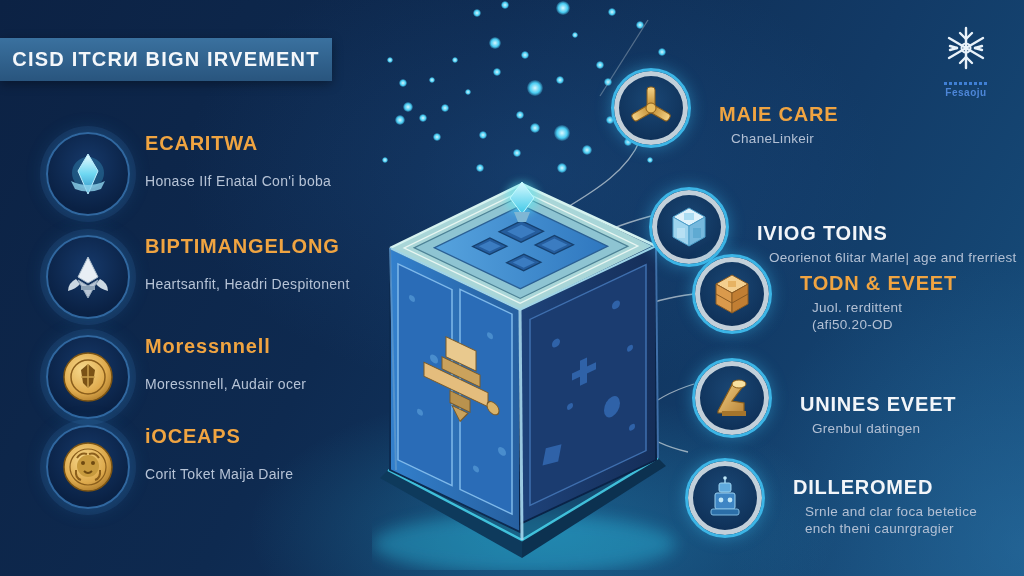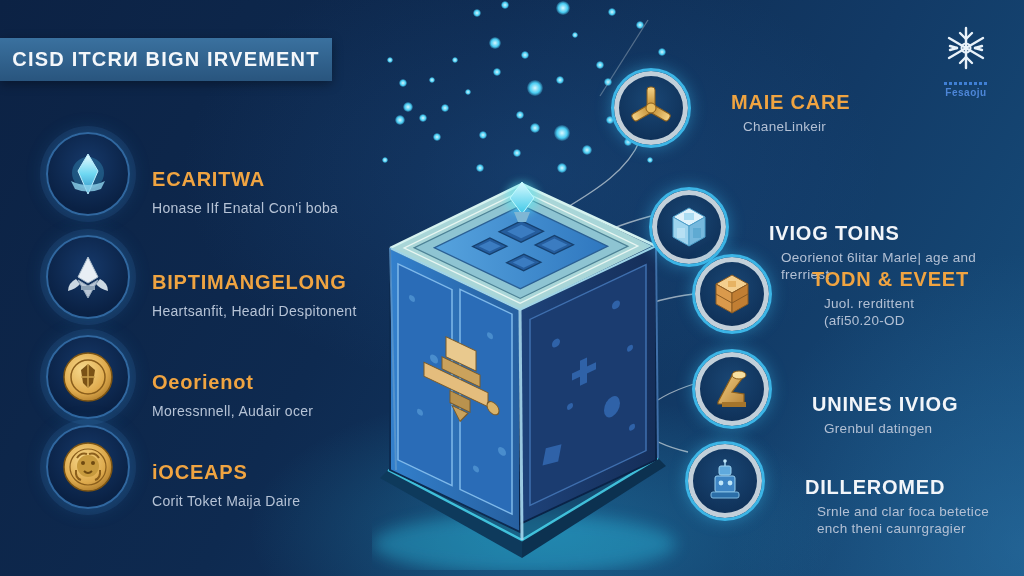--- a/index.html
+++ b/index.html
@@ -20,32 +20,32 @@
     box-shadow:0 3px 10px rgba(0,0,0,.35);
     display:flex;align-items:center;justify-content:center;
   }
   .banner span{color:#f4f7fa;font-size:20px;font-weight:bold;letter-spacing:1.2px;}
   
   .logo{position:absolute;left:928px;top:24px;width:76px;text-align:center;}
   .logo .squiggle{display:block;width:44px;height:3px;margin:4px auto 2px auto;
     background:repeating-linear-gradient(90deg,#3f7fd4 0 3px,transparent 3px 5px);}
   .logo .caption{display:block;color:#4d86d8;font-size:10px;font-weight:bold;letter-spacing:.5px;}
   
-  .l-item{position:absolute;left:46px;display:flex;align-items:flex-end;gap:22px;}
+  .l-item{position:absolute;left:46px;display:flex;align-items:flex-start;gap:15px;}
   .l-icon{
     width:80px;height:80px;border-radius:50%;flex:0 0 auto;
     background:radial-gradient(circle at 50% 38%,#16396a,#0a2144 72%);
     border:2px solid #30679f;
     box-shadow:0 0 0 6px rgba(64,126,188,.14),0 0 20px rgba(40,130,200,.30);
     display:flex;align-items:center;justify-content:center;
   }
   .l-title{font-size:20px;font-weight:bold;color:#f0a441;letter-spacing:.8px;}
-  .l-sub{font-size:14px;color:#b6c3d6;margin-top:9px;letter-spacing:.3px;}
-  
-  .r-item{position:absolute;display:flex;align-items:center;gap:40px;}
+  .l-sub{font-size:14px;color:#b6c3d6;margin-top:18px;letter-spacing:.3px;}
+  
+  .r-item{position:absolute;display:flex;align-items:flex-end;gap:28px;}
   .r-icon{
     width:74px;height:74px;border-radius:50%;flex:0 0 auto;
     background:radial-gradient(circle at 50% 40%,#174succ,#0e2f56 75%);
     background:radial-gradient(circle at 50% 40%,#1a4775,#0e2f56 75%);
     border:3px solid #3cb5e6;
     box-shadow:inset 0 0 0 5px rgba(226,235,240,.85),0 0 16px rgba(60,185,235,.45);
     display:flex;align-items:center;justify-content:center;
   }
   .r-text{padding-top:10px;}
   .r-title{font-size:20px;font-weight:bold;letter-spacing:.8px;}
@@ -183,21 +183,21 @@
               <stop offset="1" stop-color="#9c6a1e"></stop>
             </radialGradient>
           </defs>
         <circle cx="27" cy="27" r="24" fill="url(#au1)" stroke="#7c5413" stroke-width="1.5"></circle>
         <circle cx="27" cy="27" r="17" fill="none" stroke="#8a5e1c" stroke-width="1.5"></circle>
         <path d="M27,14 L34,20 L32,33 L27,38 L22,33 L20,20 Z" fill="#7a5216"></path>
         <path d="M20,27 L34,27 M27,14 L27,38" stroke="#caa04c" stroke-width="1.5"></path>
       </svg>
     </div>
     <div>
-      <div class="l-title">Oeorienot</div>
+      <div class="l-title">Moressnnell</div>
       <div class="l-sub">Moressnnell, Audair ocer</div>
     </div>
   </div>
 
   <div class="l-item" style="top:425px">
     <div class="l-icon">
       <svg width="54" height="54" viewBox="0 0 54 54">
         <defs>
             <radialGradient id="au2" cx=".4" cy=".35" r=".8">
           <stop offset="0" stop-color="#f6d688"></stop>
@@ -387,21 +387,21 @@
           <stop offset="0" stop-color="#f3cf84"></stop>
               <stop offset="1" stop-color="#b9863a"></stop>
             </linearGradient>
           </defs>
         <polygon points="8,36 24,6 34,10 22,26 34,28 34,38 8,38" fill="url(#hrn)" stroke="#8a5e1c" stroke-width="1.2"></polygon>
         <ellipse cx="29" cy="9" rx="7" ry="4" fill="#f8e0a0" stroke="#8a5e1c"></ellipse>
         <rect x="12" y="36" width="24" height="5" fill="#a5752c"></rect>
       </svg>
     </div>
     <div class="r-text">
-      <div class="r-title white">UNINES IVIOG</div>
+      <div class="r-title white">UNINES EVEET</div>
       <div class="r-sub">Grenbul datingen</div>
     </div>
   </div>
 
   <div class="r-item" style="left:685px;top:424px">
     <div class="r-icon">
       <svg width="44" height="46" viewBox="0 0 44 46">
         <rect x="12" y="18" width="20" height="16" rx="2" fill="#3e85c4" stroke="#9cd2f0"></rect>
         <rect x="16" y="8" width="12" height="9" rx="2" fill="#5fa9dd" stroke="#9cd2f0"></rect>
         <line x1="22" y1="4" x2="22" y2="8" stroke="#9cd2f0" stroke-width="1.5"></line>

